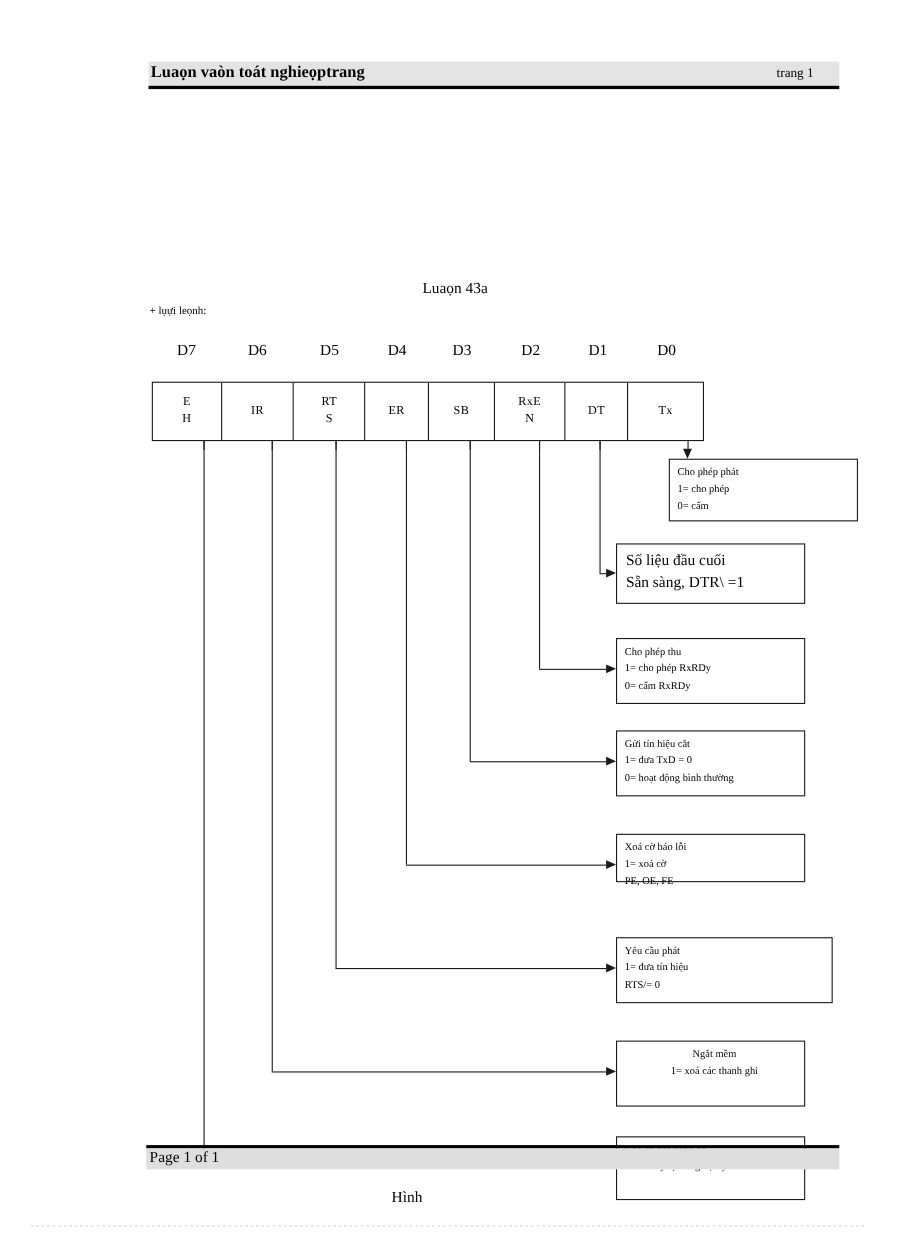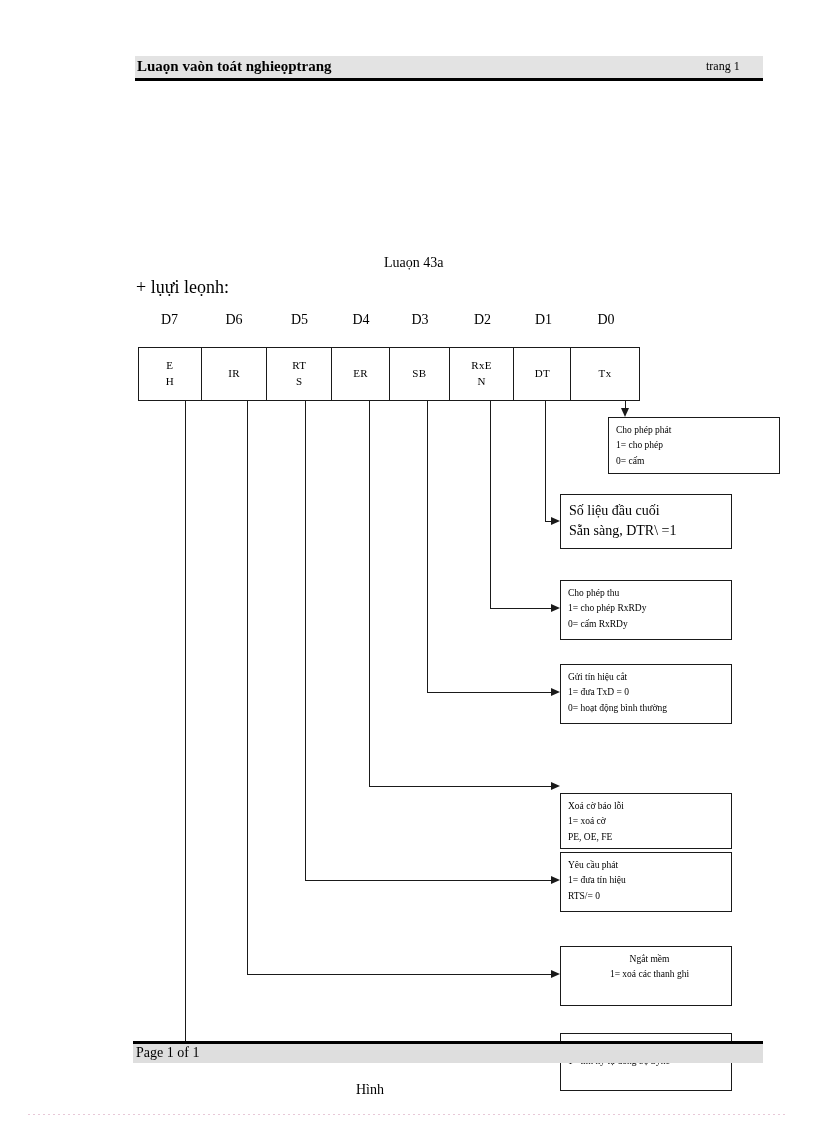--- a/index.html
+++ b/index.html
@@ -60,21 +60,21 @@
     position: absolute;
     left: 384px;
     top: 255px;
     font-size: 14px;
     white-space: nowrap;
   }
   .sub-label {
     position: absolute;
     left: 136px;
     top: 277px;
-    font-size: 18px;
+    font-size: 10px;
     white-space: nowrap;
   }
 
   
   .bitlabel {
     position: absolute;
     top: 312px;
     font-size: 14px;
     text-align: center;
     white-space: nowrap;
@@ -252,26 +252,26 @@
       <div class="descbox" style="left: 560px; top: 580px; width: 172px; height: 60px;">
         <div>Cho phép thu</div>
         <div>1= cho phép RxRDy</div>
         <div>0= cấm RxRDy</div>
       </div>
       <div class="descbox" style="left: 560px; top: 664px; width: 172px; height: 60px;">
         <div>Gửi tín hiệu cắt</div>
         <div>1= đưa TxD = 0</div>
         <div>0= hoạt động bình thường</div>
       </div>
-      <div class="descbox" style="left: 560px; top: 793px; width: 172px; height: 56px;">
+      <div class="descbox" style="left: 560px; top: 758px; width: 172px; height: 44px;">
         <div>Xoá cờ báo lỗi</div>
         <div>1= xoá cờ</div>
         <div>PE,  OE,  FE</div>
       </div>
-      <div class="descbox" style="left: 560px; top: 852px; width: 172px; height: 60px;">
+      <div class="descbox" style="left: 560px; top: 852px; width: 197px; height: 60px;">
         <div>Yêu cầu phát</div>
         <div>1= đưa tín hiệu</div>
         <div>RTS/= 0</div>
       </div>
       <div class="descbox" style="left: 560px; top: 946px; width: 172px; height: 60px; text-align: center;">
         <div>Ngắt mềm</div>
         <div>1= xoá các thanh ghi</div>
       </div>
       <div class="descbox" style="left: 560px; top: 1033px; width: 172px; height: 58px;">
         <div>Chế độ bất đồng bộ</div>

